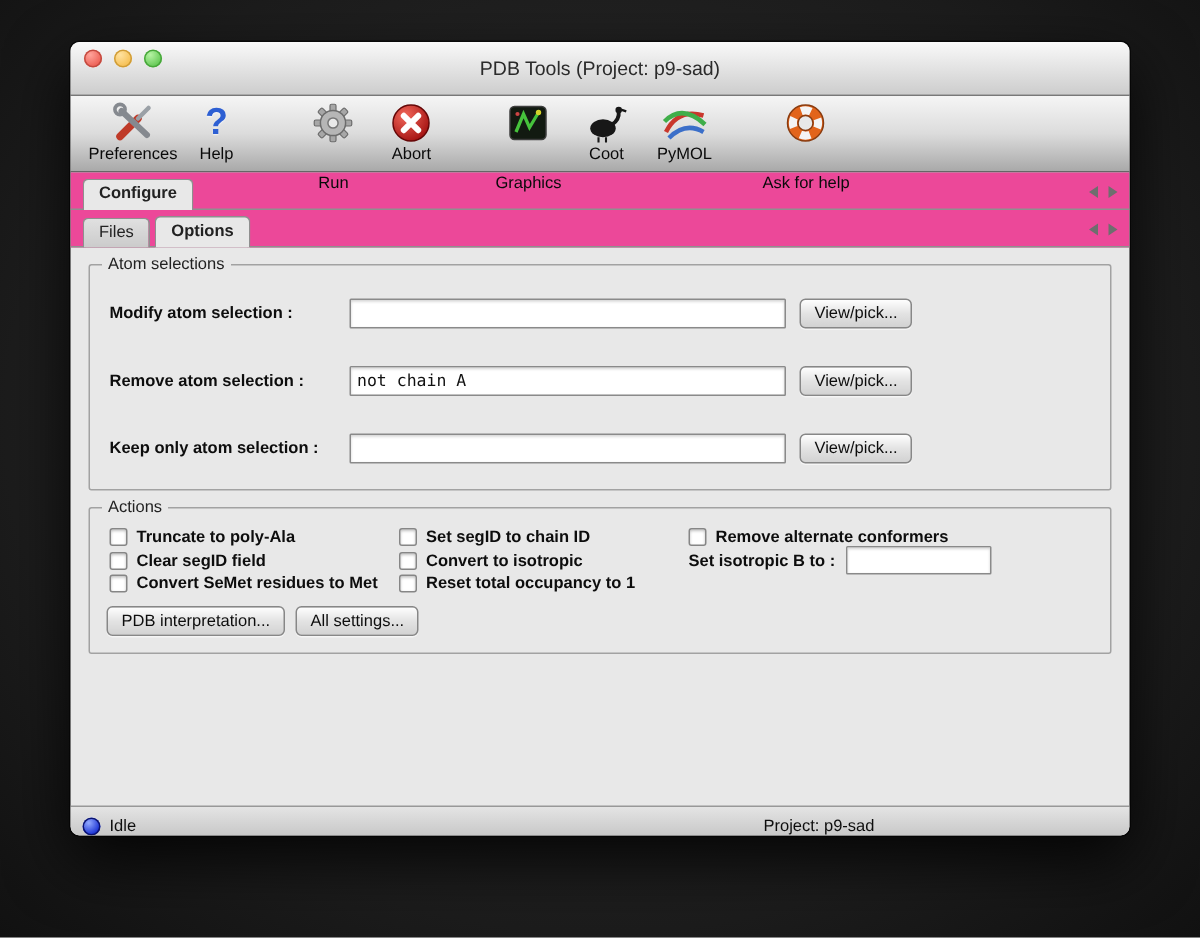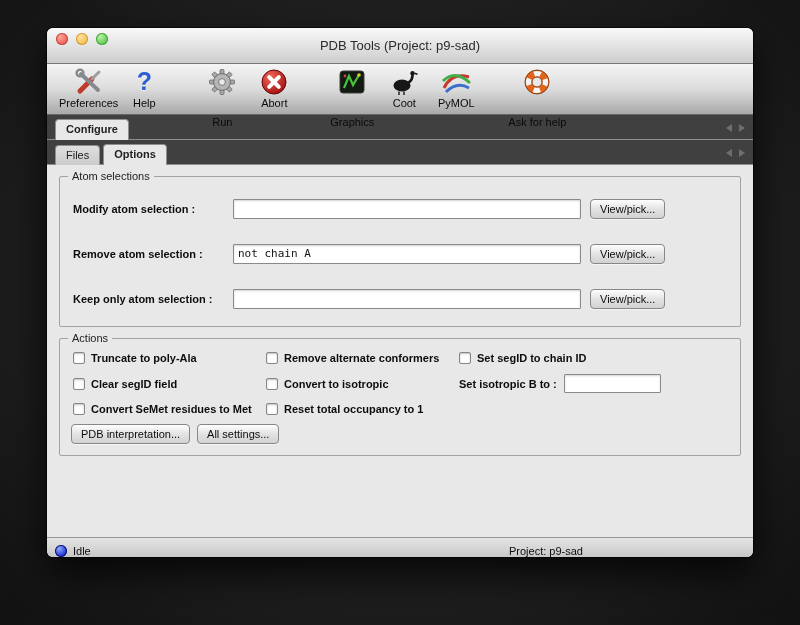--- a/index.html
+++ b/index.html
@@ -33,21 +33,21 @@
     display: flex; align-items: flex-start; padding: 2px 0 0 12px;
   }
   .tb-item { display: flex; flex-direction: column; align-items: center; min-width: 52px; }
   .tb-icon { height: 31px; display: flex; align-items: center; justify-content: center; }
   .tb-label { font-size: 11px; color: #0a0a0a; }
   .gap-a { margin-left: 26px; gap: 19px; }
   .help-q { font-size: 25px; font-weight: bold; color: #2d5fd3; text-shadow: 0 1px 1px rgba(255,255,255,0.7); line-height: 1; }
   
   .tabrow {
     display: flex; align-items: flex-end; height: 25px;
-    padding: 3px 8px 0 8px; border-bottom: 1px solid #8f8f8f; background: #404040;
+    padding: 3px 8px 0 8px; border-bottom: 1px solid #8f8f8f; background: #ec4899;
   }
   .tab {
     font-size: 11px; color: #222; padding: 3px 10px 4px;
     border: 1px solid #8f8f8f; border-bottom: none; border-radius: 4px 4px 0 0;
     background: linear-gradient(#e0e0e0, #cbcbcb); margin-right: 3px;
     position: relative; top: 1px; z-index: 2;
   }
   .tab.active { background: #e8e8e8; font-weight: bold; padding-bottom: 5px; }
   .tab-arrows { margin-left: auto; display: flex; align-items: center; gap: 7px; padding-bottom: 7px; }
   .tri-l { width: 0; height: 0; border-top: 4px solid transparent; border-bottom: 4px solid transparent; border-right: 6px solid #6e6e6e; }
@@ -57,30 +57,30 @@
   .group-title { position: absolute; top: -7px; left: 8px; background: #e8e8e8; padding: 0 4px; font-size: 11px; color: #222; }
   
   .asel-rows { padding: 9px 6px 5px; }
   .asel-row { display: flex; align-items: center; height: 45px; padding: 0 7px; }
   .asel-label { width: 160px; font-size: 11px; font-weight: bold; color: #0d0d0d; }
   .text-input {
     height: 20px; border: 1px solid #8a8a8a; background: #fff;
     font-family: "DejaVu Sans Mono", monospace; font-size: 11px; color: #111;
     padding: 0 4px; box-shadow: inset 0 1px 2px rgba(0,0,0,0.18); border-radius: 1px;
   }
-  .asel-input { width: 348px; }
+  .asel-input { width: 291px; }
   .btn {
     font-family: "Liberation Sans", sans-serif; font-size: 11px; color: #0d0d0d;
     padding: 3px 9px; border: 1px solid #878787; border-radius: 4px;
     background: linear-gradient(#fefefe, #e3e3e3 50%, #d2d2d2);
     box-shadow: 0 1px 0 rgba(255,255,255,0.55);
   }
   .asel-btn { margin-left: 9px; }
   
-  .actions-grid { display: grid; grid-template-columns: 193px 193px 1fr; row-gap: 10px; padding: 13px 8px 2px 13px; }
+  .actions-grid { display: grid; grid-template-columns: 193px 193px 1fr; padding: 13px 8px 2px 13px; }
   .cb { display: flex; align-items: center; }
   .cb-box {
     width: 12px; height: 12px; background: #fff; border: 1px solid #868686; border-radius: 2px;
     box-shadow: inset 0 1px 2px rgba(0,0,0,0.25); margin-right: 6px; flex: none;
   }
   .cb-label { font-size: 11px; font-weight: bold; color: #0d0d0d; white-space: nowrap; }
   .field { display: flex; align-items: center; }
   .field-label { font-size: 11px; font-weight: bold; color: #0d0d0d; margin-right: 7px; white-space: nowrap; }
   .field-input { width: 97px; height: 19px; }
   .actions-buttons { display: flex; gap: 7px; padding: 11px 8px 0 11px; }
@@ -250,25 +250,25 @@
 
   <div class="group">
     <span class="group-title">Actions</span>
     <div class="actions-grid">
       <div class="cb">
         <span class="cb-box"></span>
         <span class="cb-label">Truncate to poly-Ala</span>
       </div>
       <div class="cb">
         <span class="cb-box"></span>
+        <span class="cb-label">Set segID to chain ID</span>
+      </div>
+      <div class="cb">
+        <span class="cb-box"></span>
         <span class="cb-label">Remove alternate conformers</span>
-      </div>
-      <div class="cb">
-        <span class="cb-box"></span>
-        <span class="cb-label">Set segID to chain ID</span>
       </div>
       <div class="cb">
         <span class="cb-box"></span>
         <span class="cb-label">Clear segID field</span>
       </div>
       <div class="cb">
         <span class="cb-box"></span>
         <span class="cb-label">Convert to isotropic</span>
       </div>
       <div class="field">

